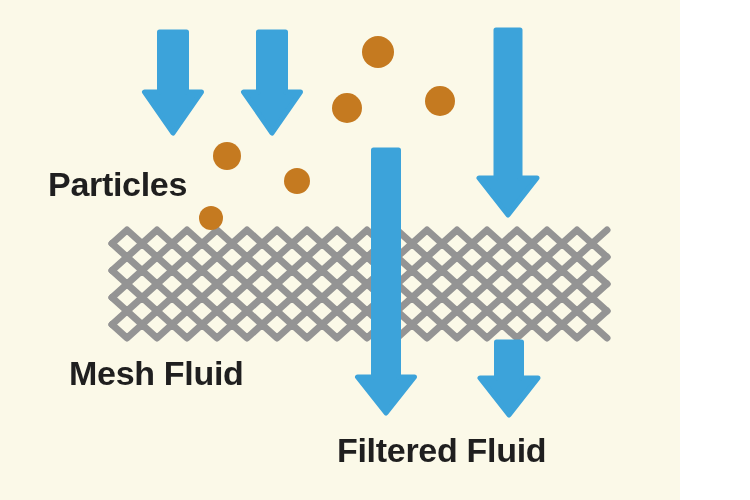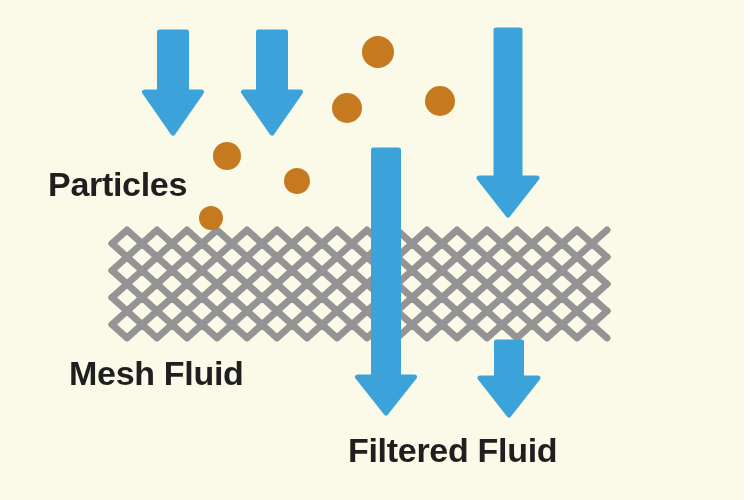--- a/index.html
+++ b/index.html
@@ -3,21 +3,21 @@
 <meta charset="utf-8">
 <title>Mesh Filter Diagram</title>
 <style>
   html, body {
     margin: 0;
     padding: 0;
     font-family: "Liberation Sans", sans-serif;
   }
   #stage {
     position: relative;
-    width: 744px;
+    width: 680px;
     height: 500px;
     overflow: hidden;
   }
   #diagram-svg {
     position: absolute;
     left: 0;
     top: 0;
     width: 750px;
     height: 500px;
     display: block;
@@ -25,21 +25,21 @@
   .diagram-label {
     position: absolute;
     font-weight: 700;
     font-size: 34px;
     line-height: 1;
     letter-spacing: -0.3px;
     white-space: nowrap;
   }
   #label-particles      { left: 48px;  top: 167px; }
   #label-mesh-filter    { left: 69px;  top: 356px; }
-  #label-filtered-fluid { left: 348px; top: 433px; text-align: center; }
+  #label-filtered-fluid { left: 337px; top: 433px; text-align: center; }
 </style>
 </head>
 <body>
 
 <div id="stage" style="background: rgb(251, 249, 232);">
   <svg id="diagram-svg" viewBox="0 0 750 500" xmlns="http://www.w3.org/2000/svg">
       <g fill="none" stroke="#949494" stroke-width="7" stroke-linecap="round" stroke-linejoin="round">
         <polyline points="112,243.5 127,230 142,243.5 157,230 172,243.5 187,230 202,243.5 217,230 232,243.5 247,230 262,243.5 277,230 292,243.5 307,230 322,243.5 337,230 352,243.5 367,230 382,243.5 397,230 412,243.5 427,230 442,243.5 457,230 472,243.5 487,230 502,243.5 517,230 532,243.5 547,230 562,243.5 577,230 592,243.5 607,230"></polyline>
         <polyline points="112,243.5 127,257 142,243.5 157,257 172,243.5 187,257 202,243.5 217,257 232,243.5 247,257 262,243.5 277,257 292,243.5 307,257 322,243.5 337,257 352,243.5 367,257 382,243.5 397,257 412,243.5 427,257 442,243.5 457,257 472,243.5 487,257 502,243.5 517,257 532,243.5 547,257 562,243.5 577,257 592,243.5 607,257"></polyline>
         <polyline points="112,270.5 127,257 142,270.5 157,257 172,270.5 187,257 202,270.5 217,257 232,270.5 247,257 262,270.5 277,257 292,270.5 307,257 322,270.5 337,257 352,270.5 367,257 382,270.5 397,257 412,270.5 427,257 442,270.5 457,257 472,270.5 487,257 502,270.5 517,257 532,270.5 547,257 562,270.5 577,257 592,270.5 607,257"></polyline>

